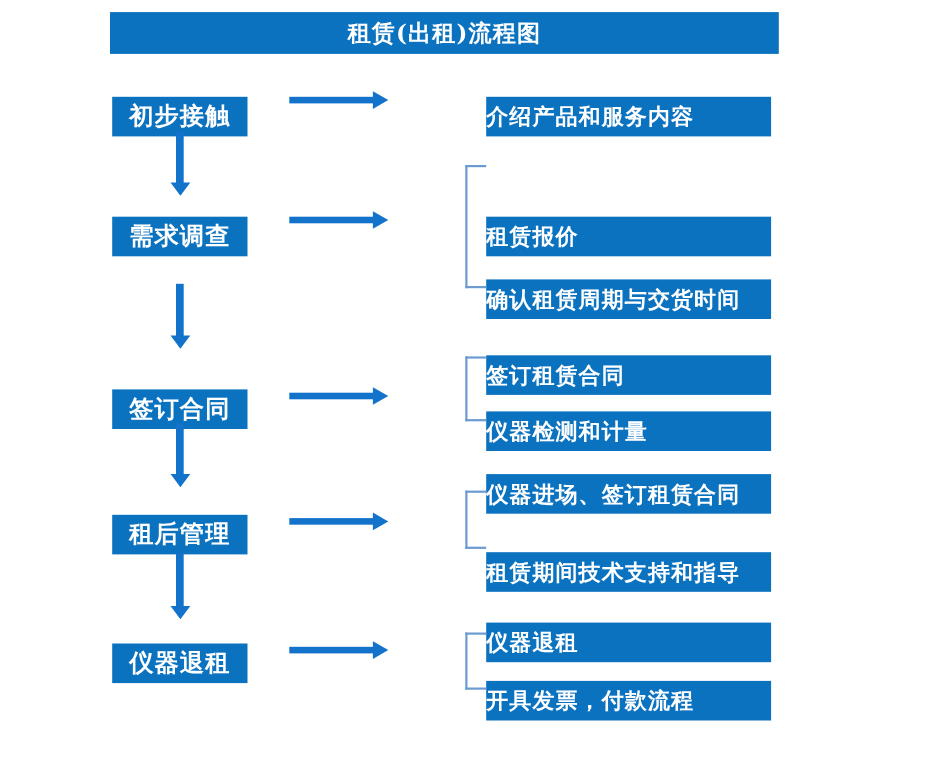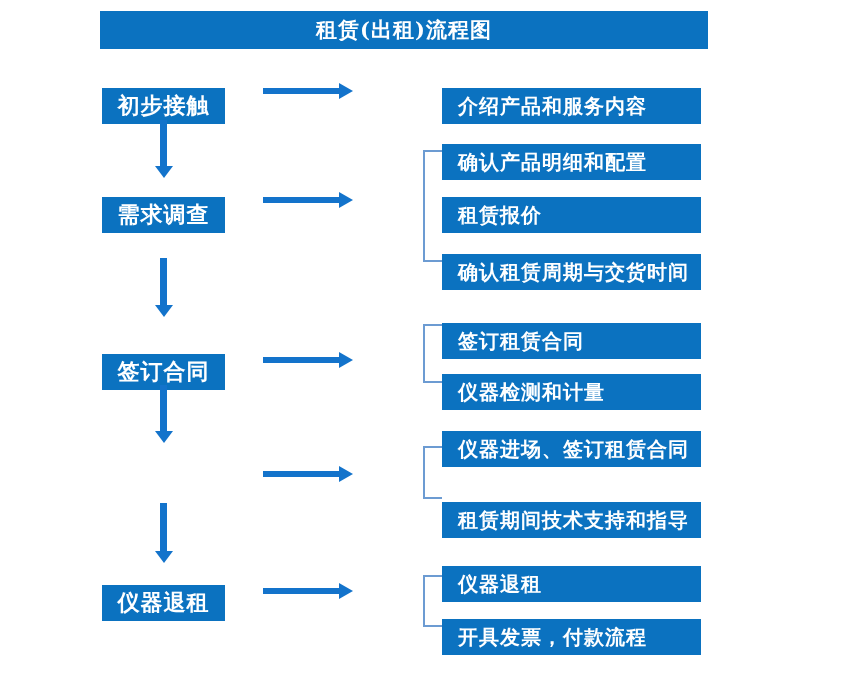--- a/index.html
+++ b/index.html
@@ -21,21 +21,21 @@
     font-weight:bold;display:flex;align-items:center;
     box-sizing:border-box;
     margin-top:10px;
   }
   .step{
     left:102px;width:123px;height:36px;
     justify-content:center;font-size:22px;letter-spacing:1px;
   }
   .detail{
     left:442px;width:259px;height:36px;
-    padding-left:16px;font-size:20px;letter-spacing:1px;
+    padding-left:0;font-size:20px;letter-spacing:1px;
   }
   .h-arrow{position:absolute;left:263px;width:90px;height:16px;}
   .h-arrow .shaft{position:absolute;left:0;top:5px;height:6px;width:77px;background:var(--arrow);}
   .h-arrow .head{position:absolute;right:0;top:0;width:0;height:0;
     border-top:8px solid transparent;border-bottom:8px solid transparent;
     border-left:14px solid var(--arrow);}
   .v-arrow{position:absolute;left:155px;width:18px;}
   .v-arrow .shaft{position:absolute;left:5px;top:0;width:7px;bottom:10px;background:var(--arrow);}
   .v-arrow .head{position:absolute;left:0;bottom:0;width:0;height:0;
     border-left:9px solid transparent;border-right:9px solid transparent;
@@ -49,24 +49,24 @@
 </head>
 <body>
 
 <div class="canvas">
 
   <div class="title-bar">租赁(出租)流程图</div>
 
   <div class="box step" style="top:78px">初步接触</div>
   <div class="box step" style="top:187px">需求调查</div>
   <div class="box step" style="top:344px">签订合同</div>
+  <div class="box step" style="top:458px">租后管理</div>
   <div class="box step" style="top:575px">仪器退租</div>
 
   <div class="box detail" style="top:78px">介绍产品和服务内容</div>
-  <div class="box detail" style="top:134px">确认产品明细和配置</div>
   <div class="box detail" style="top:244px">确认租赁周期与交货时间</div>
   <div class="box detail" style="top:187px">租赁报价</div>
   <div class="box detail" style="top:313px">签订租赁合同</div>
   <div class="box detail" style="top:364px">仪器检测和计量</div>
   <div class="box detail" style="top:421px">仪器进场、签订租赁合同</div>
   <div class="box detail" style="top:492px">租赁期间技术支持和指导</div>
   <div class="box detail" style="top:556px">仪器退租</div>
   <div class="box detail" style="top:609px">开具发票，付款流程</div>
 
   <div class="h-arrow" style="top:83px">

